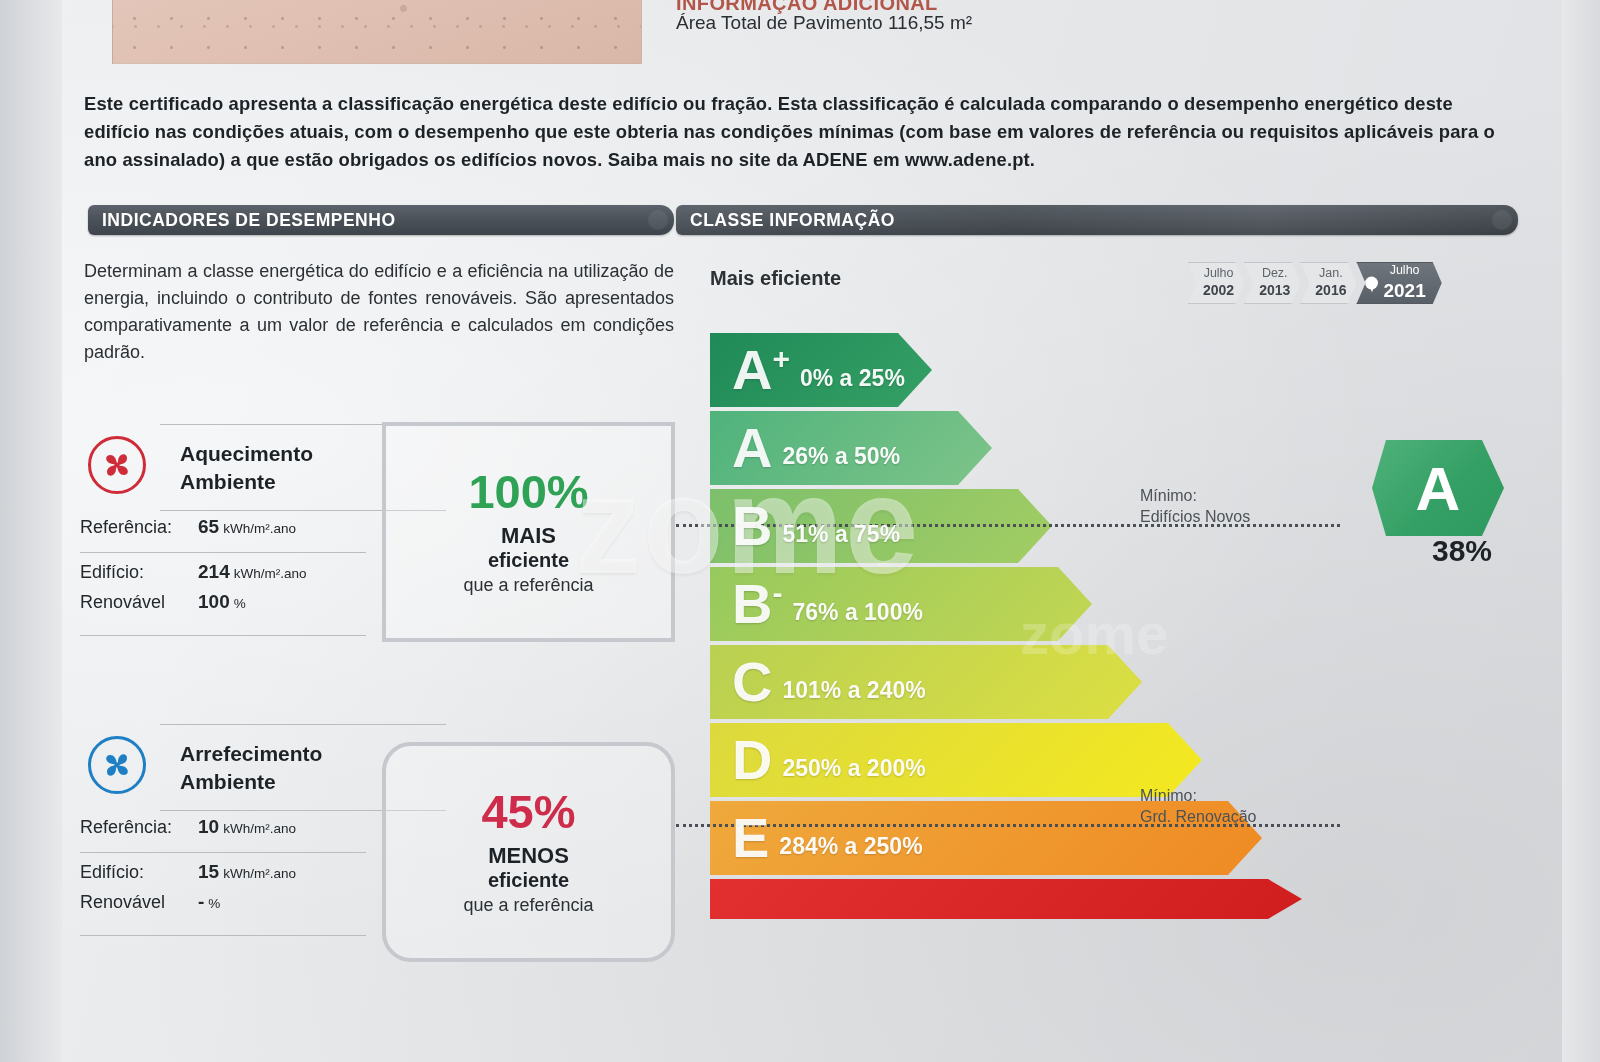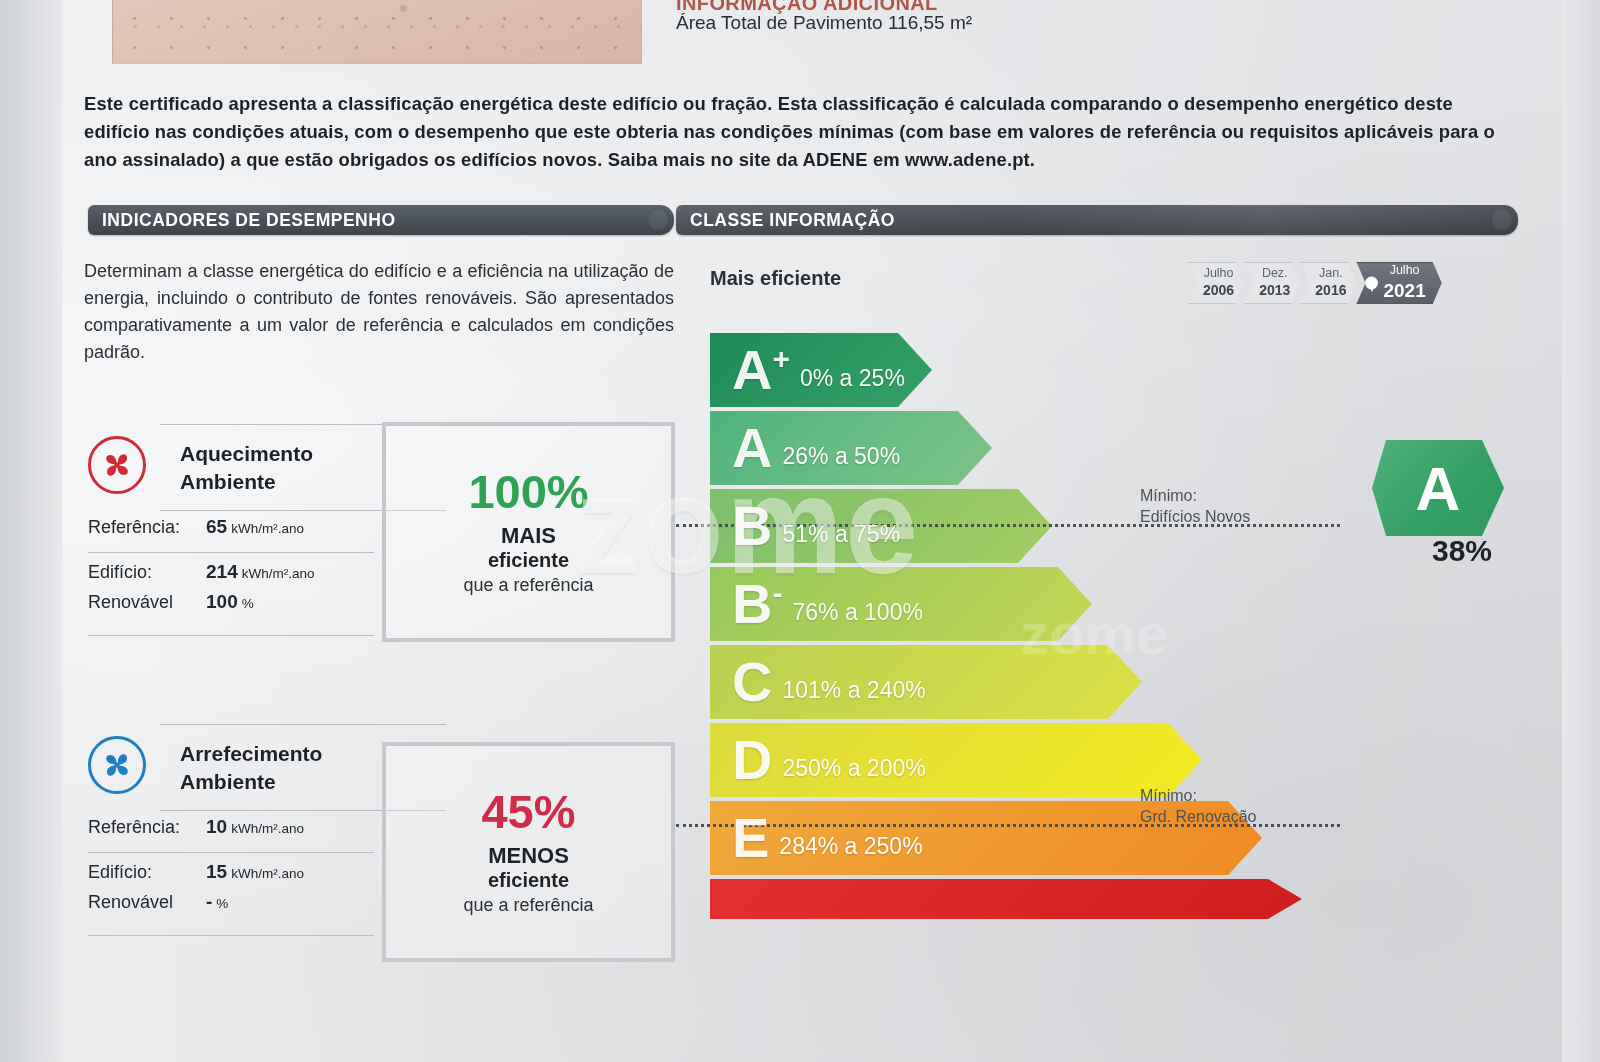--- a/index.html
+++ b/index.html
@@ -111,37 +111,37 @@
   .ind-icon.cool { border-color: #1f7fc4; }
   .ind-icon svg { width: 40px; height: 40px; display: block; }
 
   .ind-title {
     position: absolute; left: 100px; top: 22px;
     font-size: 21px; font-weight: bold; color: #1d2227; line-height: 1.35;
   }
   .hr-thin {
     position: absolute; left: 80px; height: 1px; background: #b9bcc0; width: 286px;
   }
-  .ind-rows { position: absolute; left: 8px; top: 98px; width: 300px; }
+  .ind-rows { position: absolute; left: 0px; top: 98px; width: 300px; }
   .row {
     display: flex; align-items: baseline; font-size: 18px; color: #23282c;
     height: 30px;
   }
   .row .lbl { width: 118px; }
   .row .val { font-weight: bold; font-size: 19px; }
   .row .unit { font-size: 13.5px; margin-left: 4px; }
 
   
   .pct-box {
     position: absolute; width: 285px; height: 212px;
     border: 4px solid #c5c8cc; background: rgba(255,255,255,.28);
     display: flex; flex-direction: column; align-items: center; justify-content: center;
   }
   .pct-box.heat { left: 382px; top: 422px; }
-  .pct-box.cool { left: 382px; top: 742px; }
+  .pct-box.cool { left: 382px; top: 742px; border-radius: 29px; }
   .pct-big { font-size: 47px; font-weight: bold; color: #2fa255; line-height: 1; }
   .pct-big.less { color: #cf2c4c; }
   .pct-l1 { font-size: 22px; font-weight: bold; color: #1d2227; margin-top: 8px; }
   .pct-l2 { font-size: 20px; font-weight: bold; color: #1d2227; }
   .pct-l3 { font-size: 18px; color: #2b3034; margin-top: 3px; }
 
   
   .mais-eficiente {
     position: absolute; left: 710px; top: 267px;
     font-size: 20px; color: #2b3034; font-weight: bold;
@@ -194,20 +194,21 @@
     position: relative; z-index: 2;
     font-size: 56px; font-weight: bold; line-height: 1;
     margin-left: 22px; color: rgba(255,255,255,.92);
     text-shadow: 0 1px 2px rgba(0,0,0,.18);
   }
   .bar .letter sup { font-size: 30px; vertical-align: super; }
   .bar .range {
     position: relative; z-index: 2; margin-left: 10px; margin-top: 16px;
     font-size: 23px; color: rgba(255,255,255,.95);
     text-shadow: 0 1px 2px rgba(0,0,0,.18);
+    font-weight: bold;
   }
 
   
   .ref {
     position: absolute; height: 1px;
   }
   .ref .dots {
     position: absolute; left: 0; top: 0; width: 100%; height: 0;
     border-top: 3px dotted #4a5056;
   }
@@ -366,21 +367,21 @@
   <div class="pct-l1">MENOS</div>
   <div class="pct-l2">eficiente</div>
   <div class="pct-l3">que a referência</div>
 </div>
 
 <div class="mais-eficiente">Mais eficiente</div>
 
 <div class="years">
   <div class="ytab">
     <span>Julho</span>
-    <b>2006</b>
+    <b>2002</b>
   </div>
   <div class="ytab">
     <span>Dez.</span>
     <b>2013</b>
   </div>
   <div class="ytab">
     <span>Jan.</span>
     <b>2016</b>
   </div>
   <div class="ytab current">

